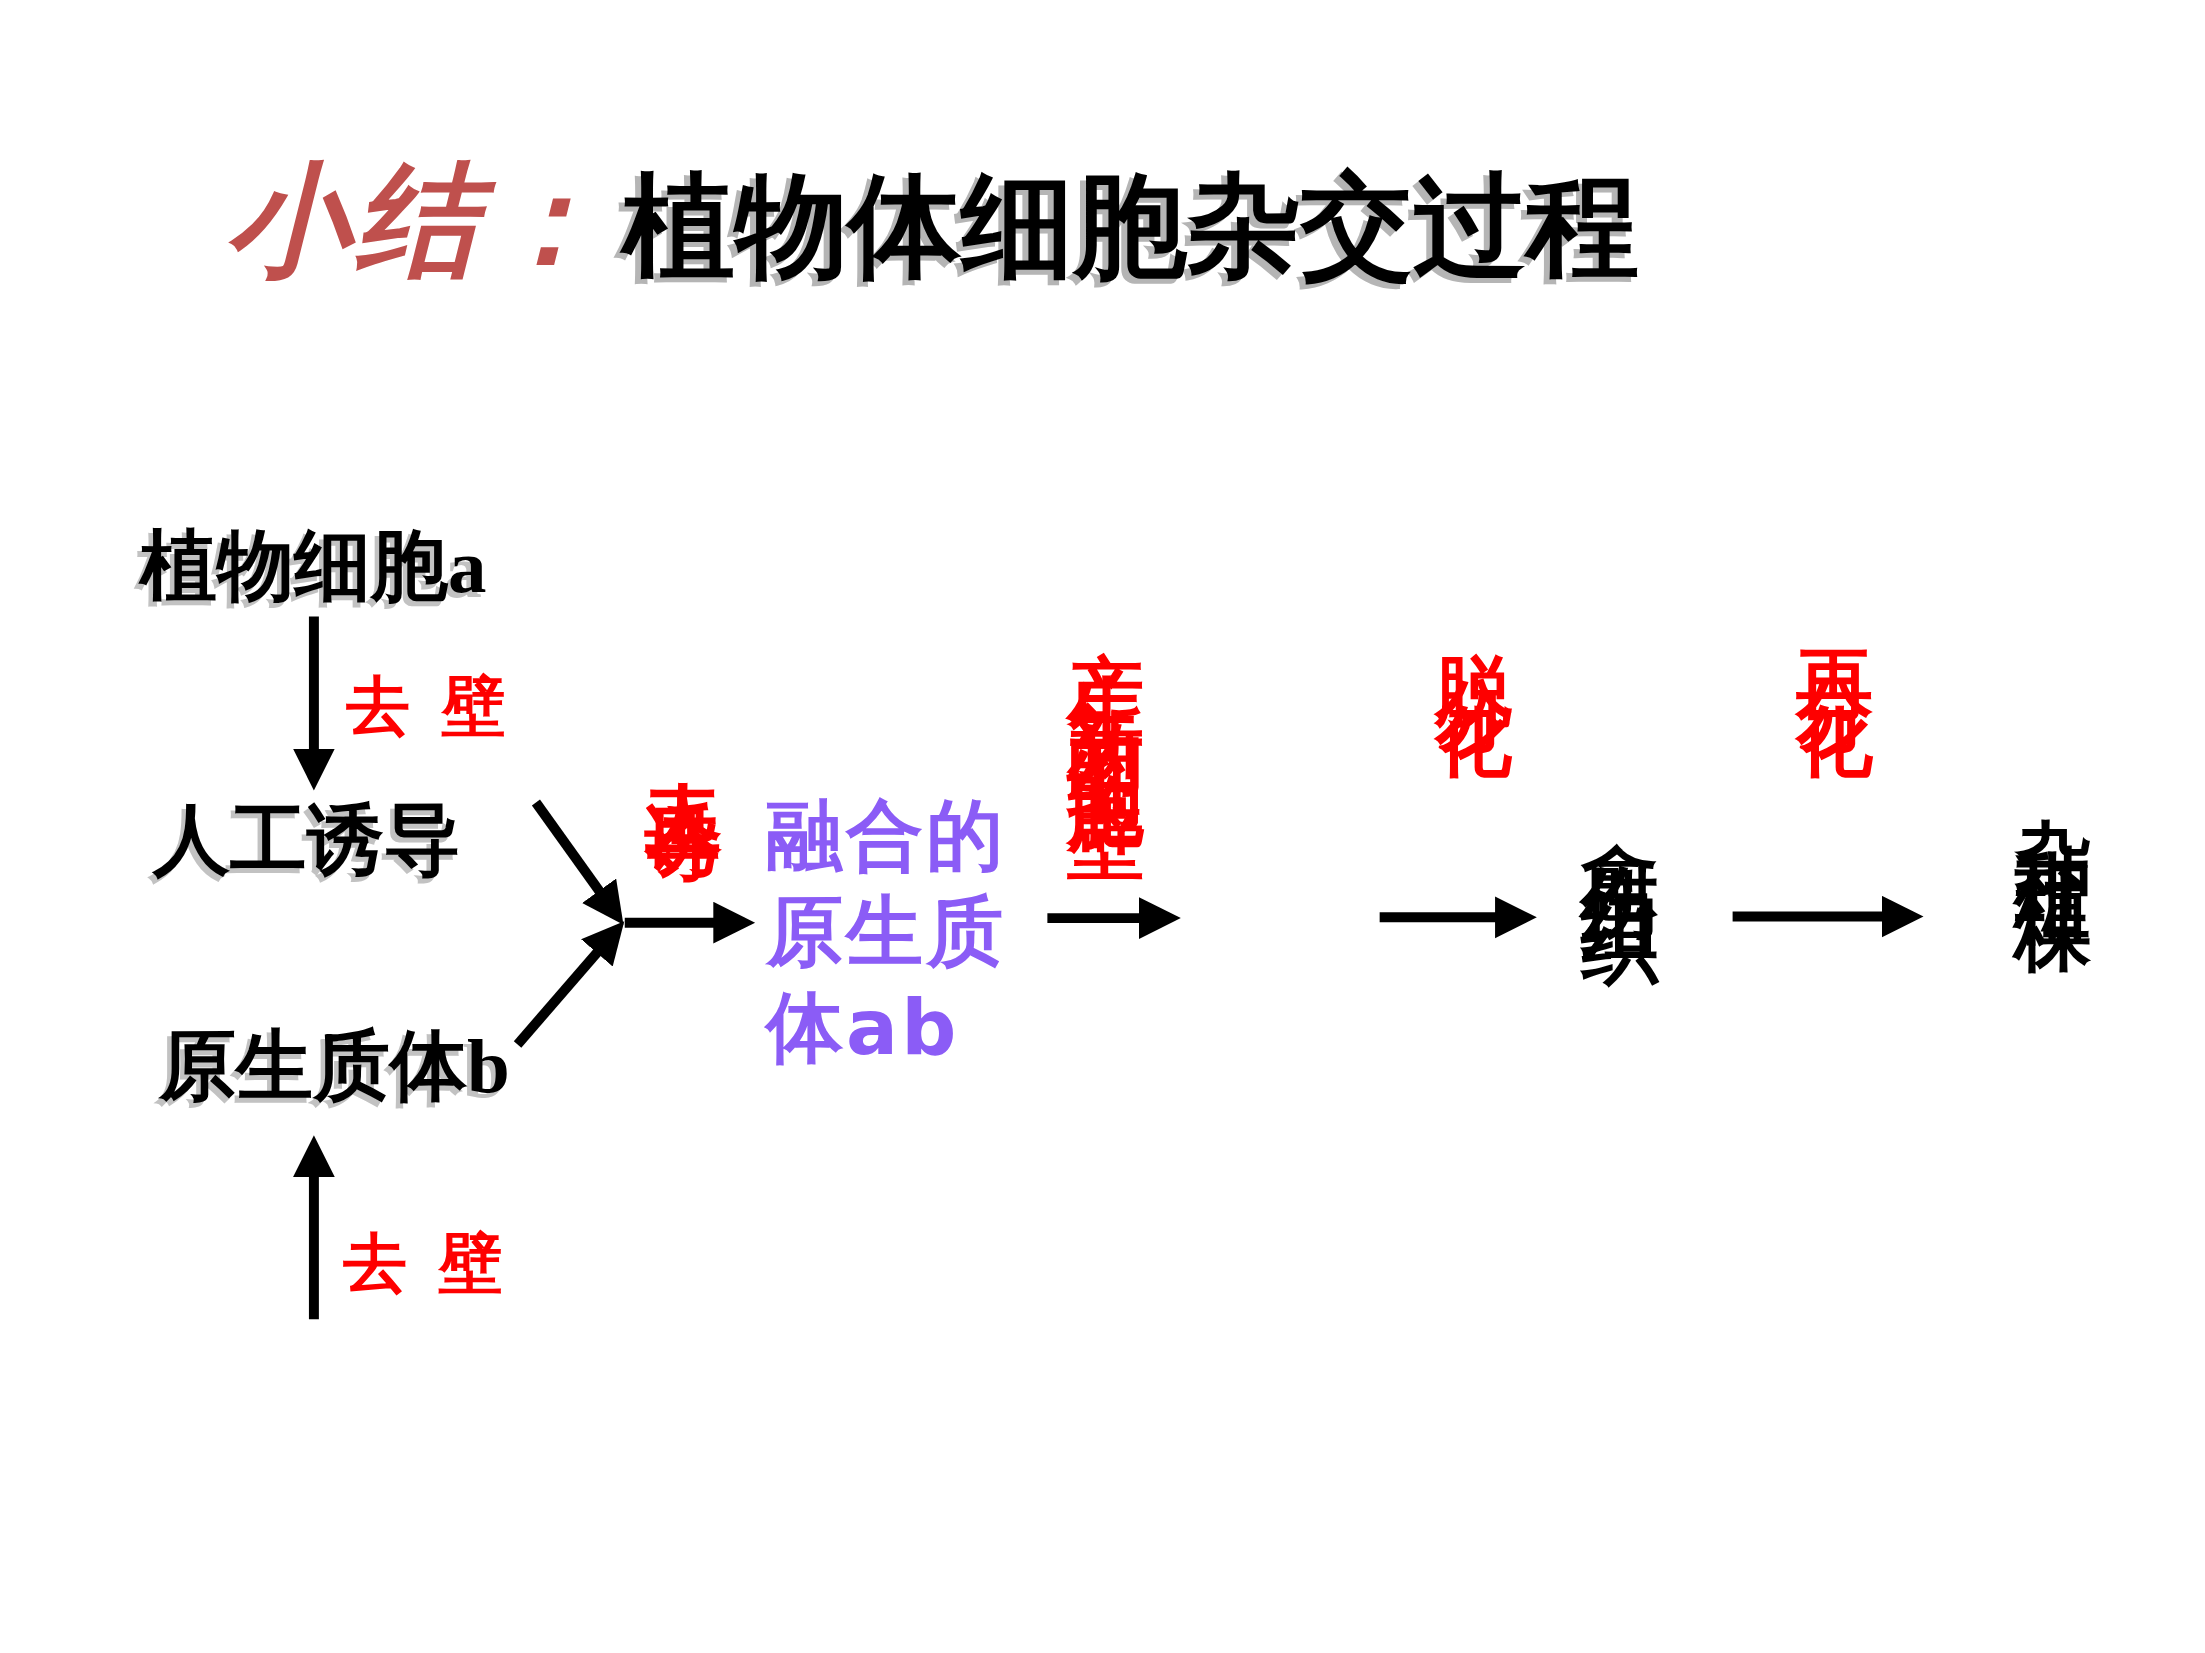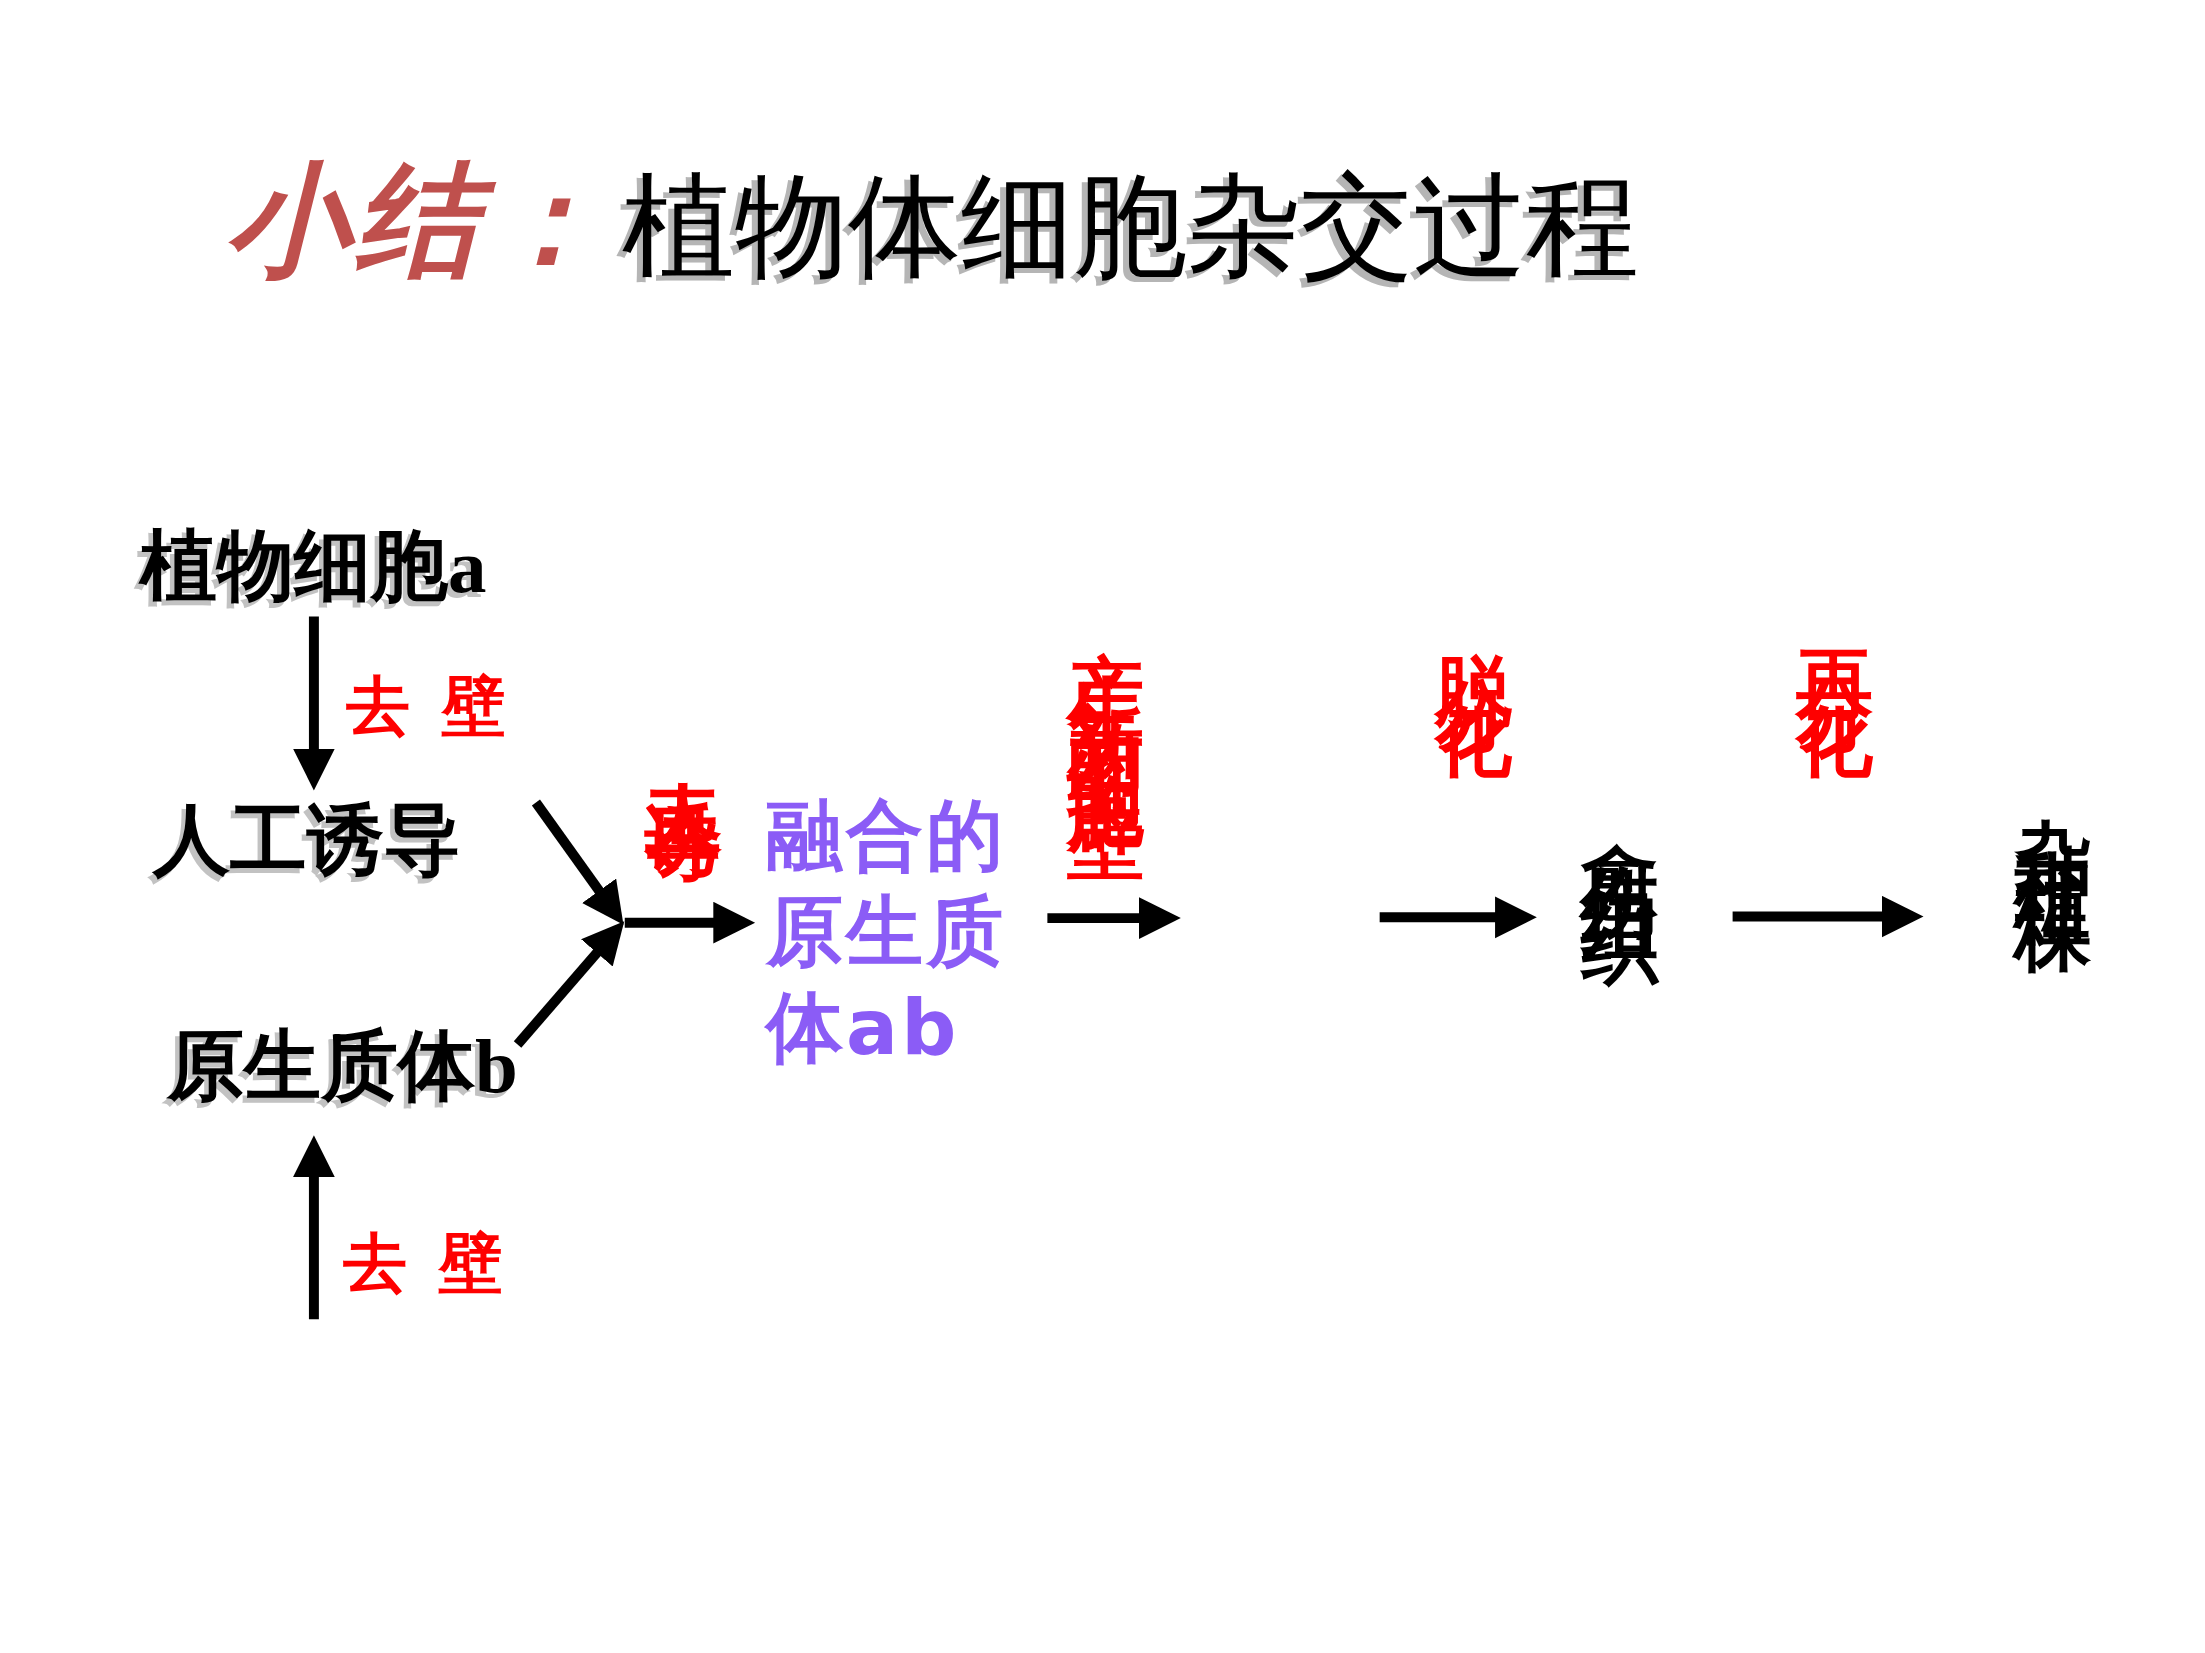--- a/index.html
+++ b/index.html
@@ -20,21 +20,21 @@
     font-style: italic;
     font-weight: 700;
     font-size: 123px;
     line-height: 1.1;
     letter-spacing: 6.1px;
     white-space: nowrap;
   }
   .title-main {
     left: 622px; top: 170px;
     font-family: "Liberation Serif", serif;
-    font-weight: 400;
+    font-weight: 700;
     font-size: 113px;
     line-height: 1;
     letter-spacing: 0px;
     color: #000;
     text-shadow: -6.1px 5.4px 0 #b5b5b5;
     white-space: nowrap;
   }
 
   
   .node-serif {
@@ -42,21 +42,21 @@
     font-weight: 700;
     font-size: 77px;
     line-height: 1;
     color: #000;
     white-space: nowrap;
     text-shadow: -4.6px 4.6px 0 #c2c2c2;
     text-align: right;
   }
   #plant-cell-a { left: 140px; top: 528px; }
   #protoplast-a { left: 153px; top: 802px; }
-  #protoplast-b { left: 159px; top: 1028px; margin-left: 8px; }
+  #protoplast-b { left: 159px; top: 1028px; }
   #plant-cell-b { left: 188px; top: 1338px; }
 
   
   .node-block {
     font-family: "DejaVu Sans", sans-serif;
     font-weight: 700;
     font-size: 77px;
     color: #8b5cf6;
     white-space: nowrap;
     letter-spacing: 3.1px;

